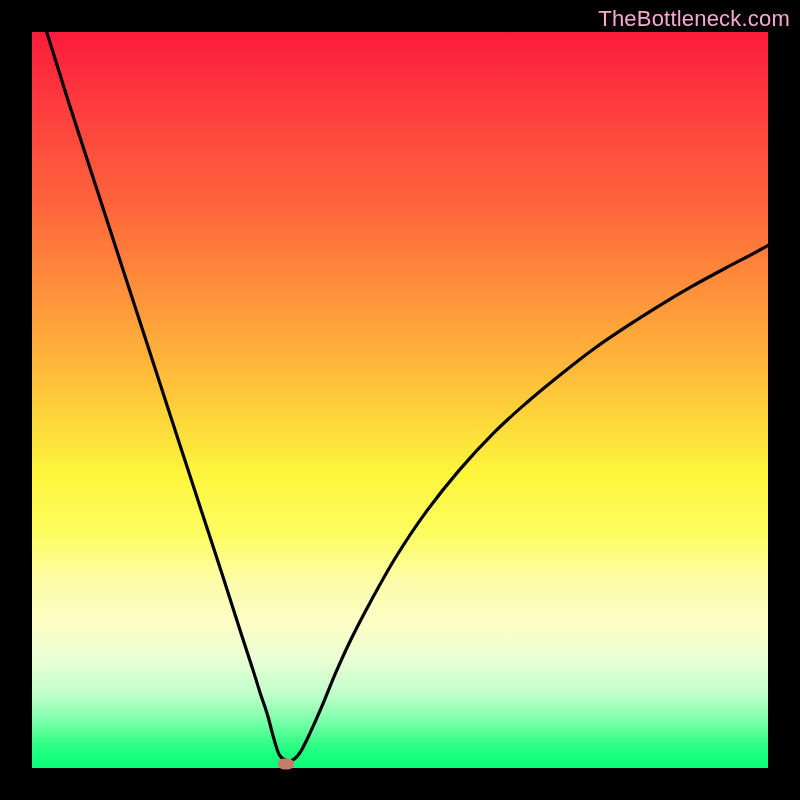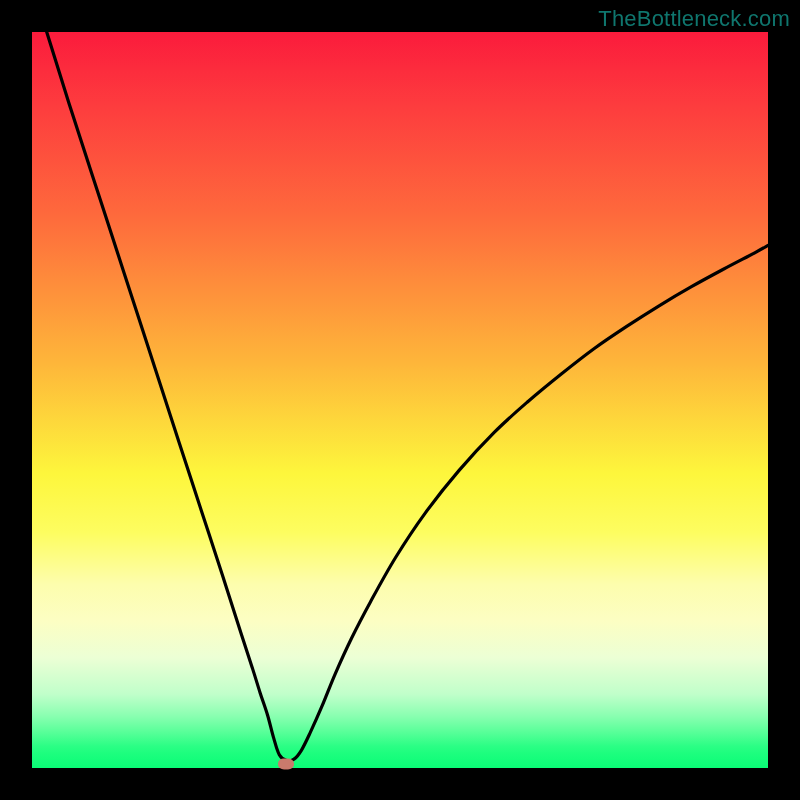--- a/index.html
+++ b/index.html
@@ -40,21 +40,21 @@
       #5bff9a 95%,
       #2cfe85 97%,
       #1dfe7e 98%,
       #0afc76 100%
     );
   }
   .watermark {
     position: absolute;
     top: 6px;
     right: 10px;
-    color: #0f766e;
+    color: #f9a8d4;
     font-size: 22px;
     letter-spacing: 0.2px;
     font-weight: 500;
   }
   svg.curve {
     position: absolute;
     top: 0;
     left: 0;
     width: 736px;
     height: 736px;

